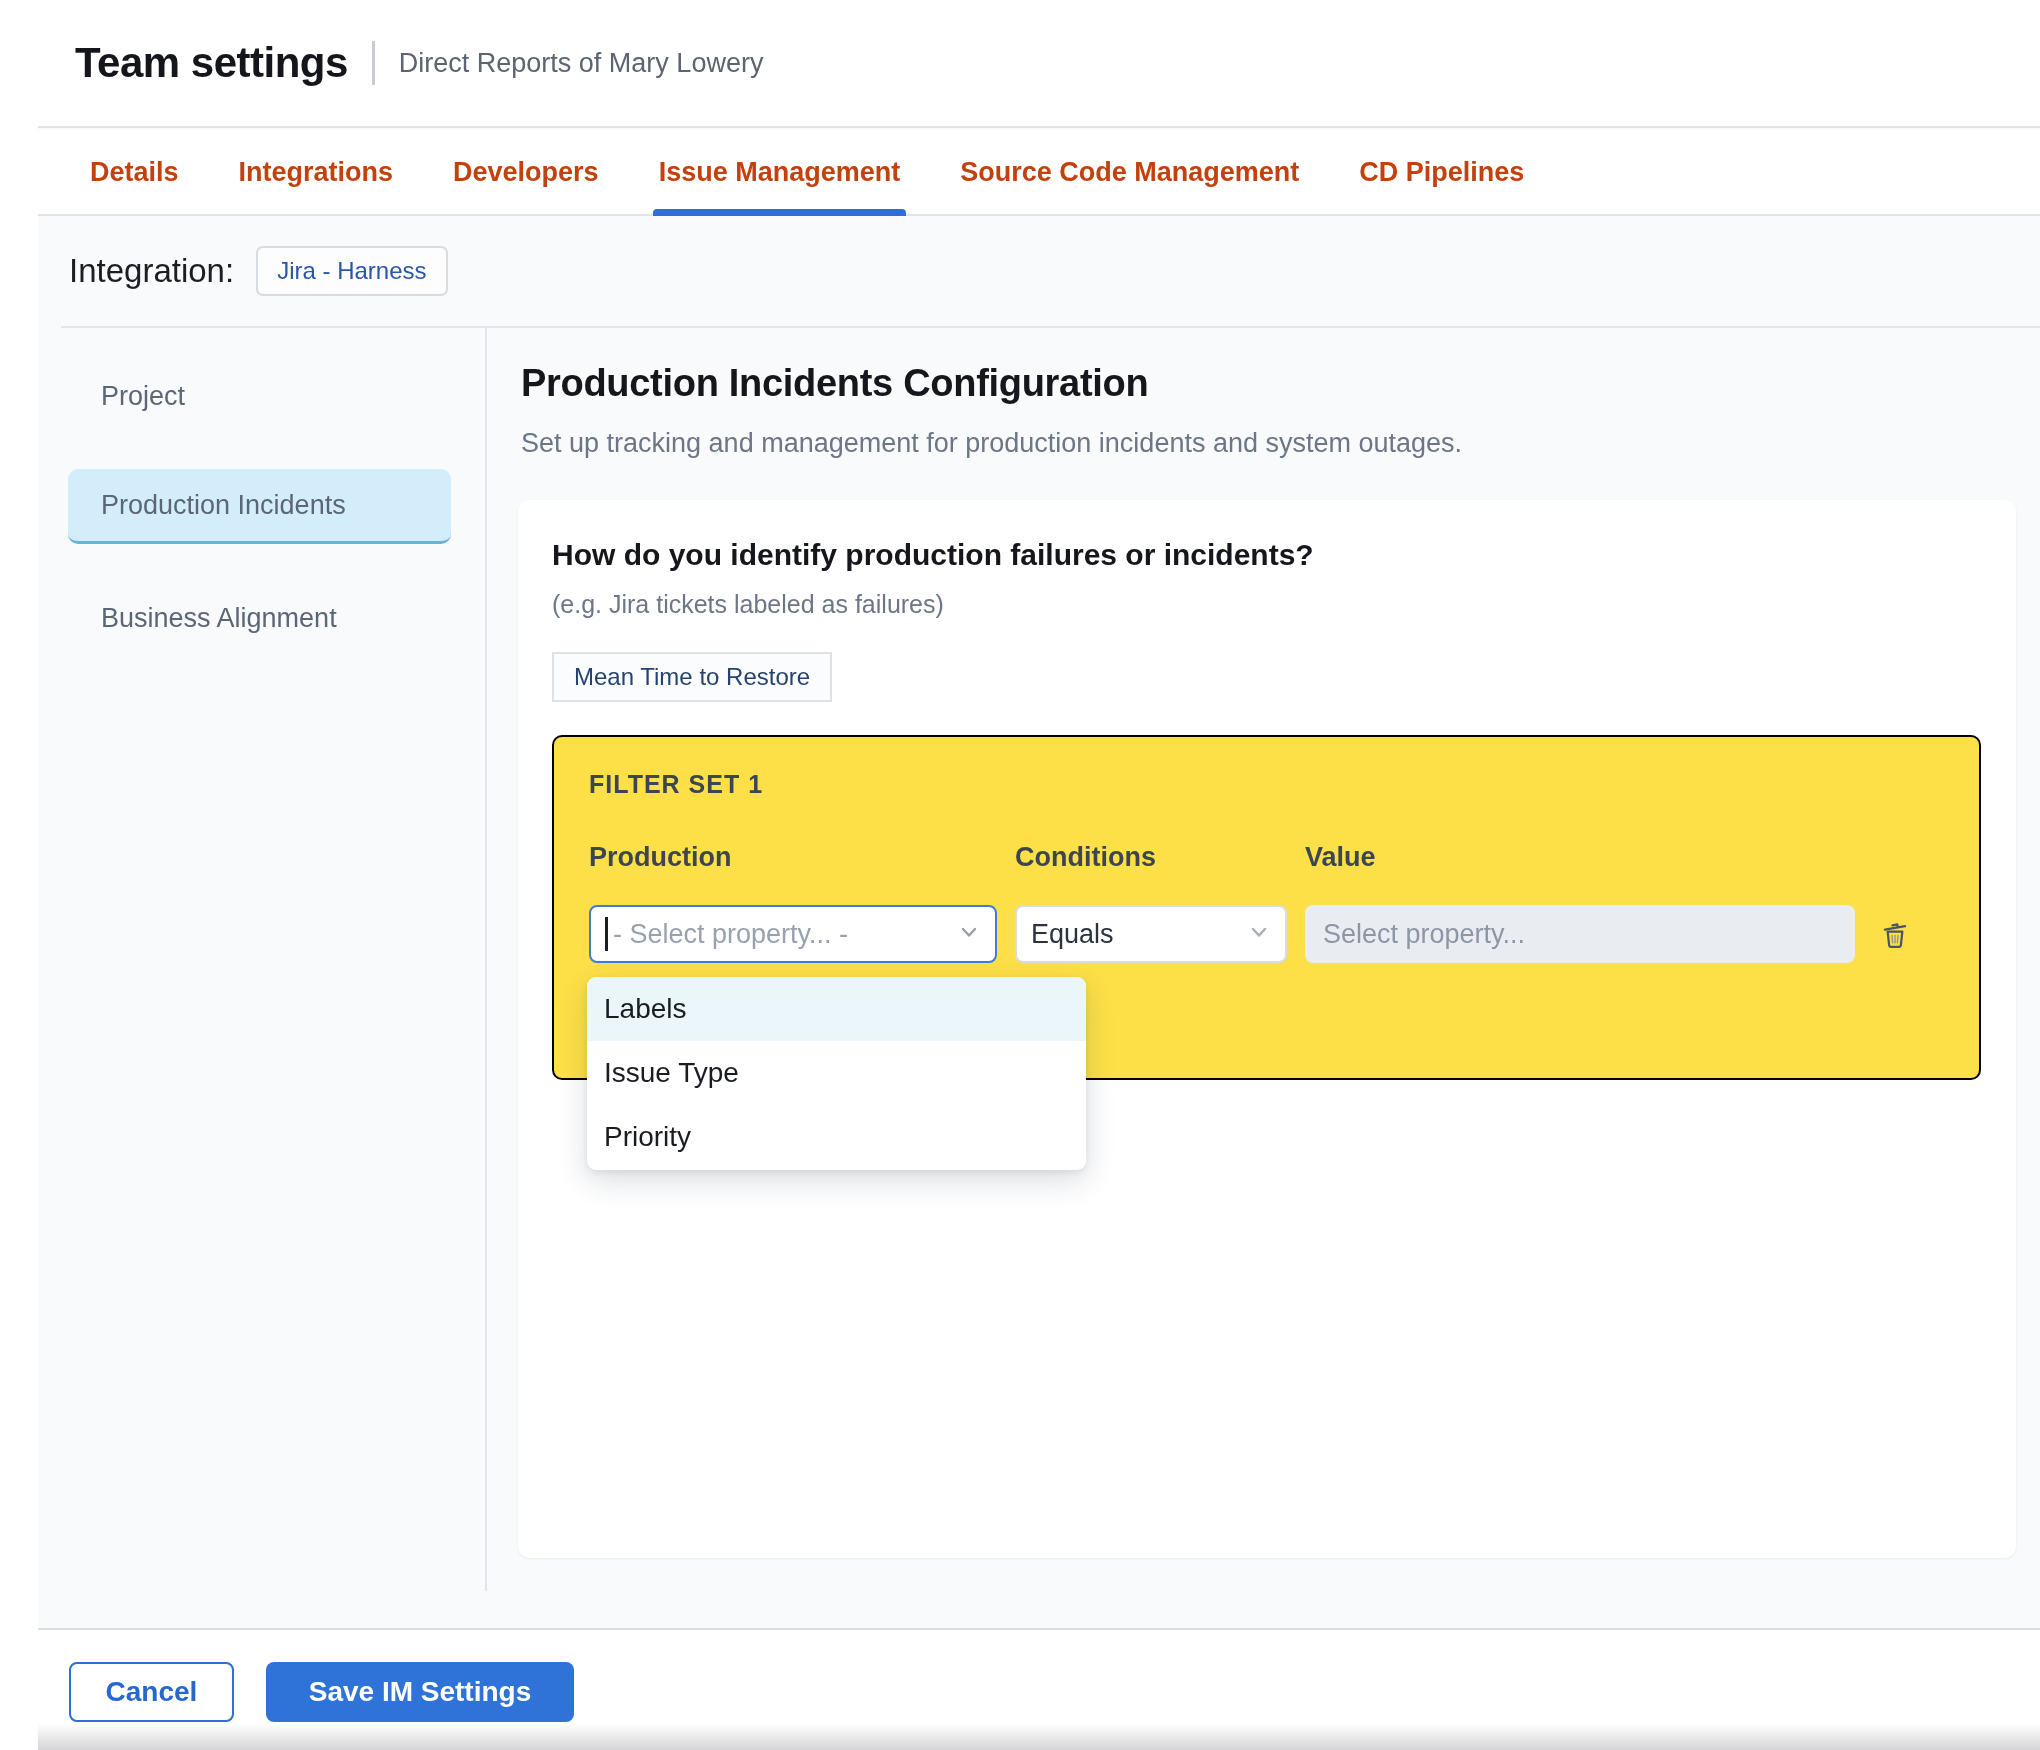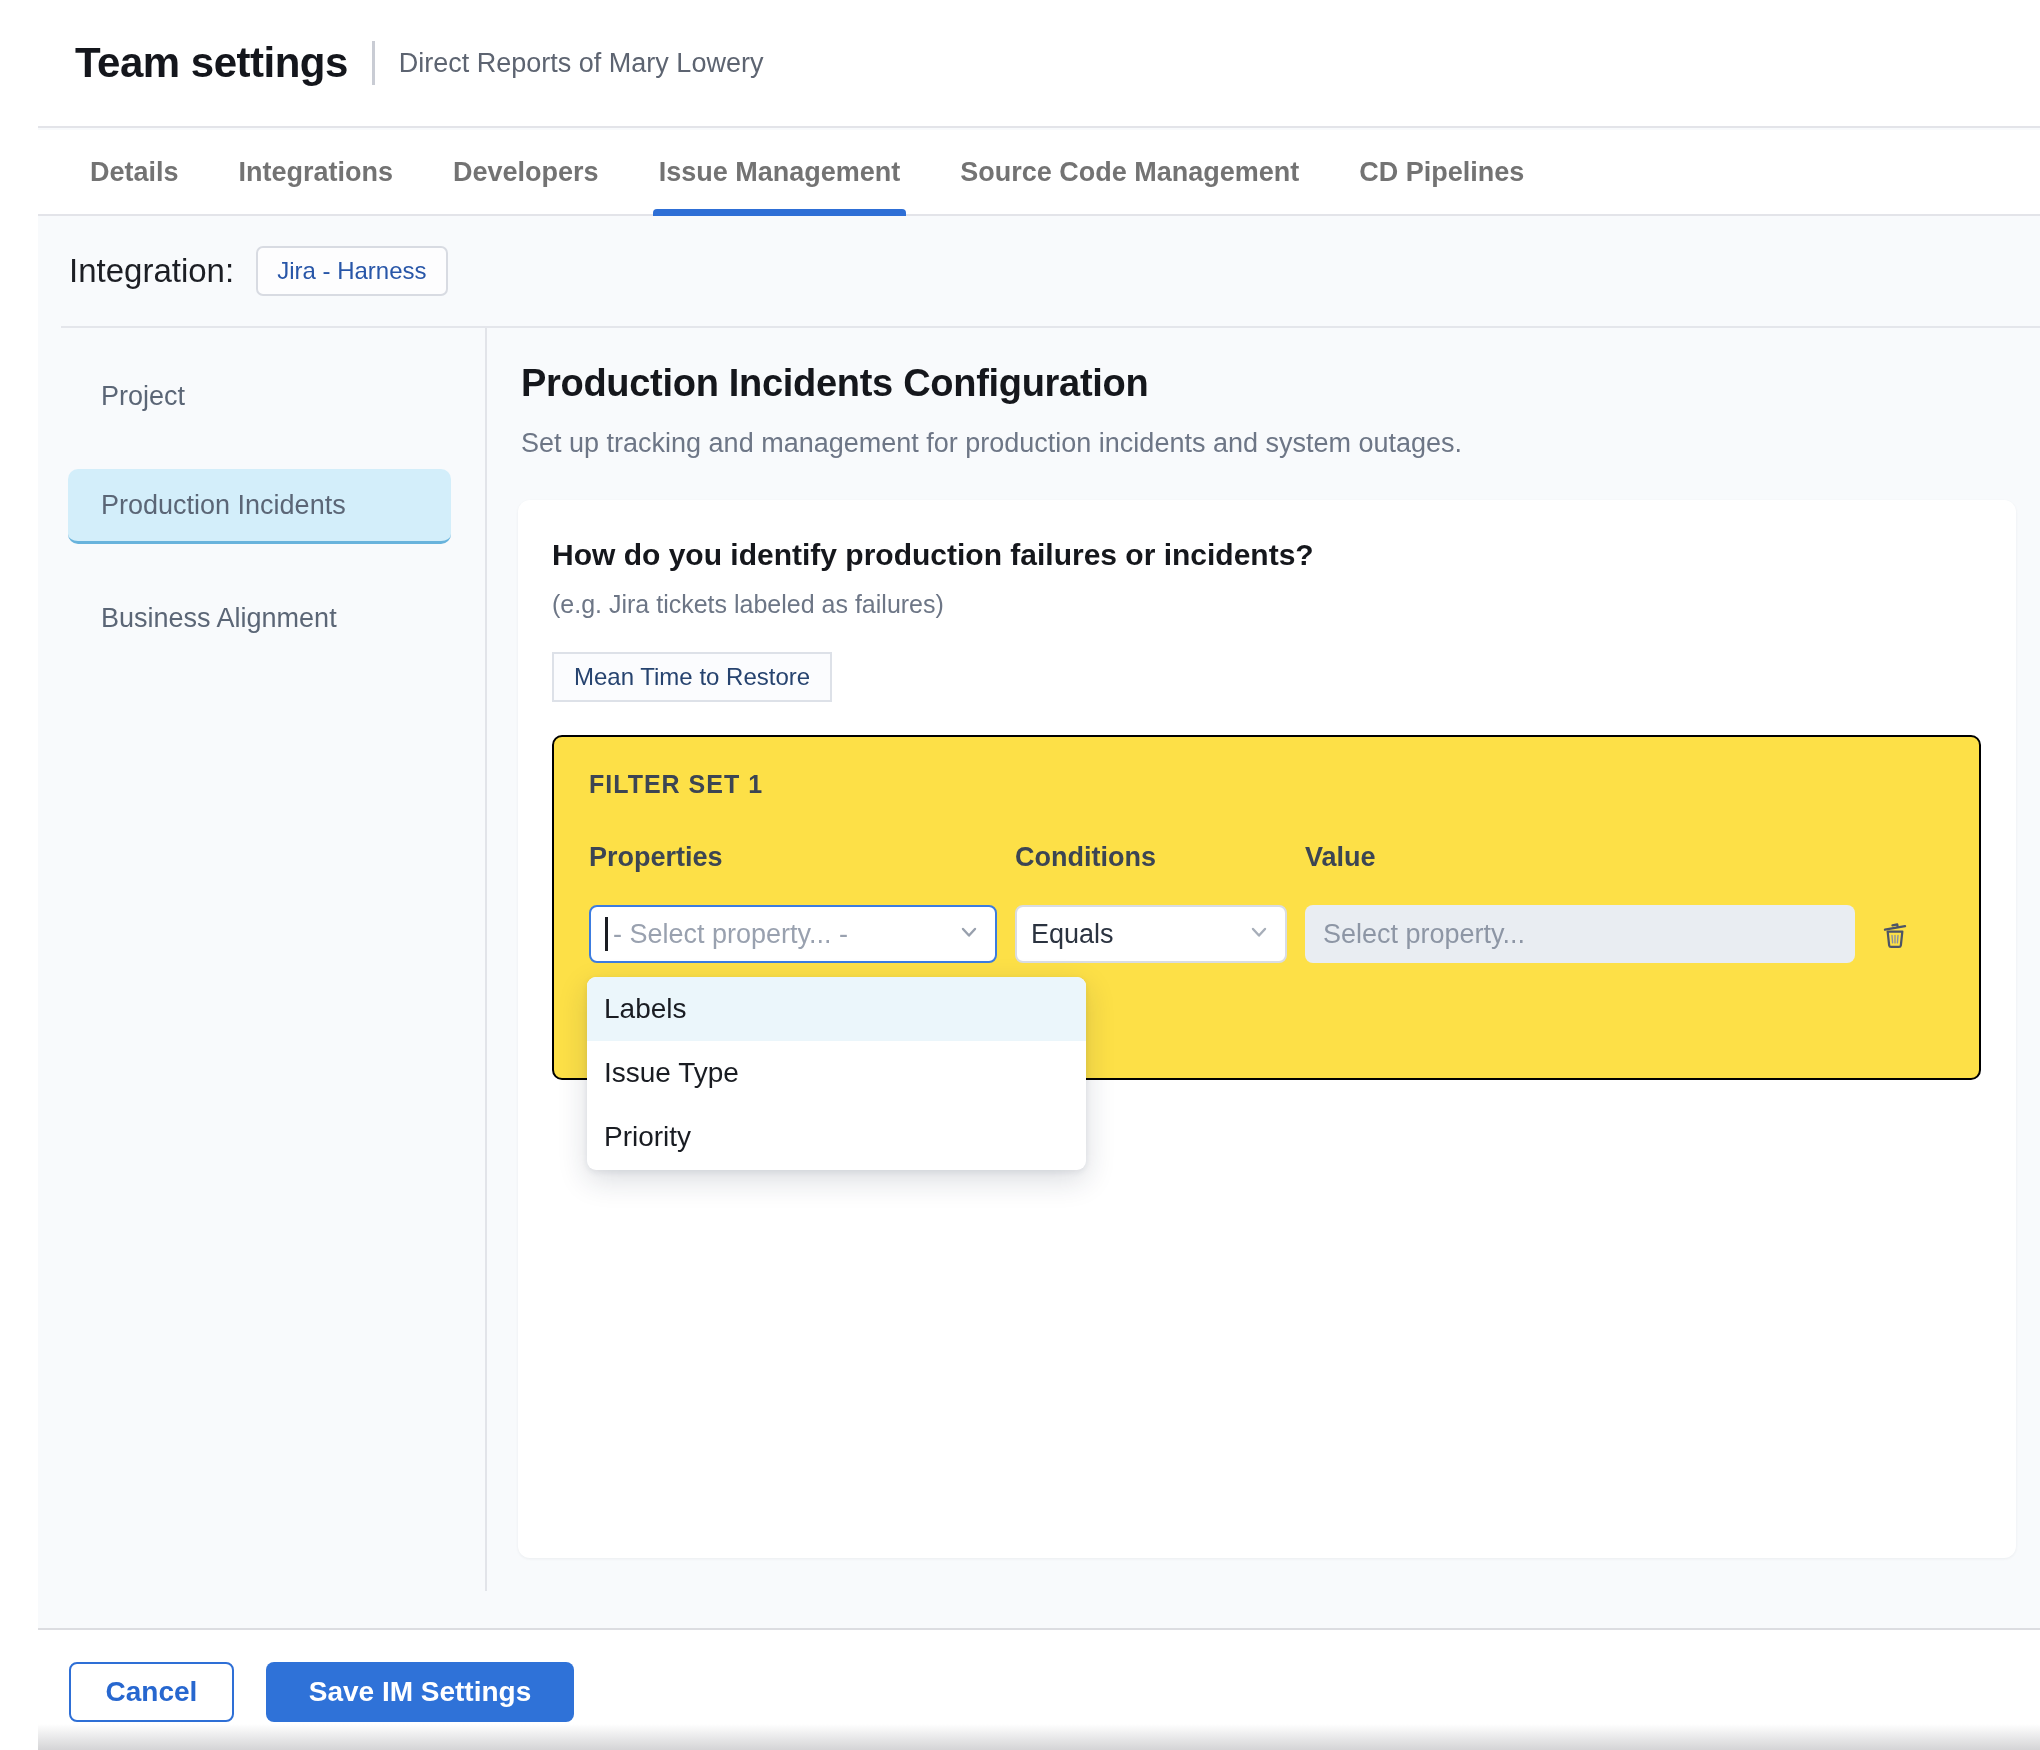--- a/index.html
+++ b/index.html
@@ -10,21 +10,21 @@
   
   .header-row { position:absolute; top:0; left:0; right:0; height:128px; background:#fff;
                 border-bottom:2px solid #e3e4e9; display:flex; align-items:center; padding-left:37px; }
   .page-title { font-size:42px; font-weight:700; color:#14161c; letter-spacing:-0.5px; }
   .title-sep { width:3px; height:44px; background:#c9ccd4; margin:0 24px; }
   .page-subtitle { font-size:27px; color:#5d6471; }
 
   
   .tabs-row { position:absolute; top:130px; left:0; right:0; height:86px; background:#fff;
               border-bottom:2px solid #e3e4e9; display:flex; align-items:center; padding-left:46px; gap:48px; }
-  .tab { position:relative; font-size:27px; font-weight:700; color:#737373; height:100%;
+  .tab { position:relative; font-size:27px; font-weight:700; color:#c2410c; height:100%;
          display:flex; align-items:center; cursor:pointer; padding:0 6px; white-space:nowrap; }
   .tab.active::after { content:""; position:absolute; left:0; right:0; bottom:-2px; height:7px;
                        background:#2e6fd6; border-radius:4px 4px 0 0; }
 
   
   .integration-row { position:absolute; top:216px; left:0; right:0; height:110px;
                      display:flex; align-items:center; padding-left:31px; }
   .integration-label { font-size:33px; color:#1c1e24; }
   .integration-chip { margin-left:22px; font-size:24px; color:#2856a8; background:#fdfdfe;
                       border:2px solid #d8dbe2; border-radius:7px; padding:9px 19px; cursor:pointer; }
@@ -139,21 +139,21 @@
 
     <div class="card">
       <h3 class="card-question">How do you identify production failures or incidents?</h3>
       <p class="card-hint">(e.g. Jira tickets labeled as failures)</p>
       <div class="metric-chip">Mean Time to Restore</div>
 
       <div class="filter-box">
         <div class="filter-title">FILTER SET 1</div>
 
         <div class="filter-headers">
-          <span>Properties</span>
+          <span>Production</span>
           <span>Conditions</span>
           <span>Value</span>
         </div>
 
         <div class="filter-controls">
 
           <div class="select focused">
             <span class="caret"></span>
             <span class="placeholder">- Select property... -</span>
             <span class="chevron">

